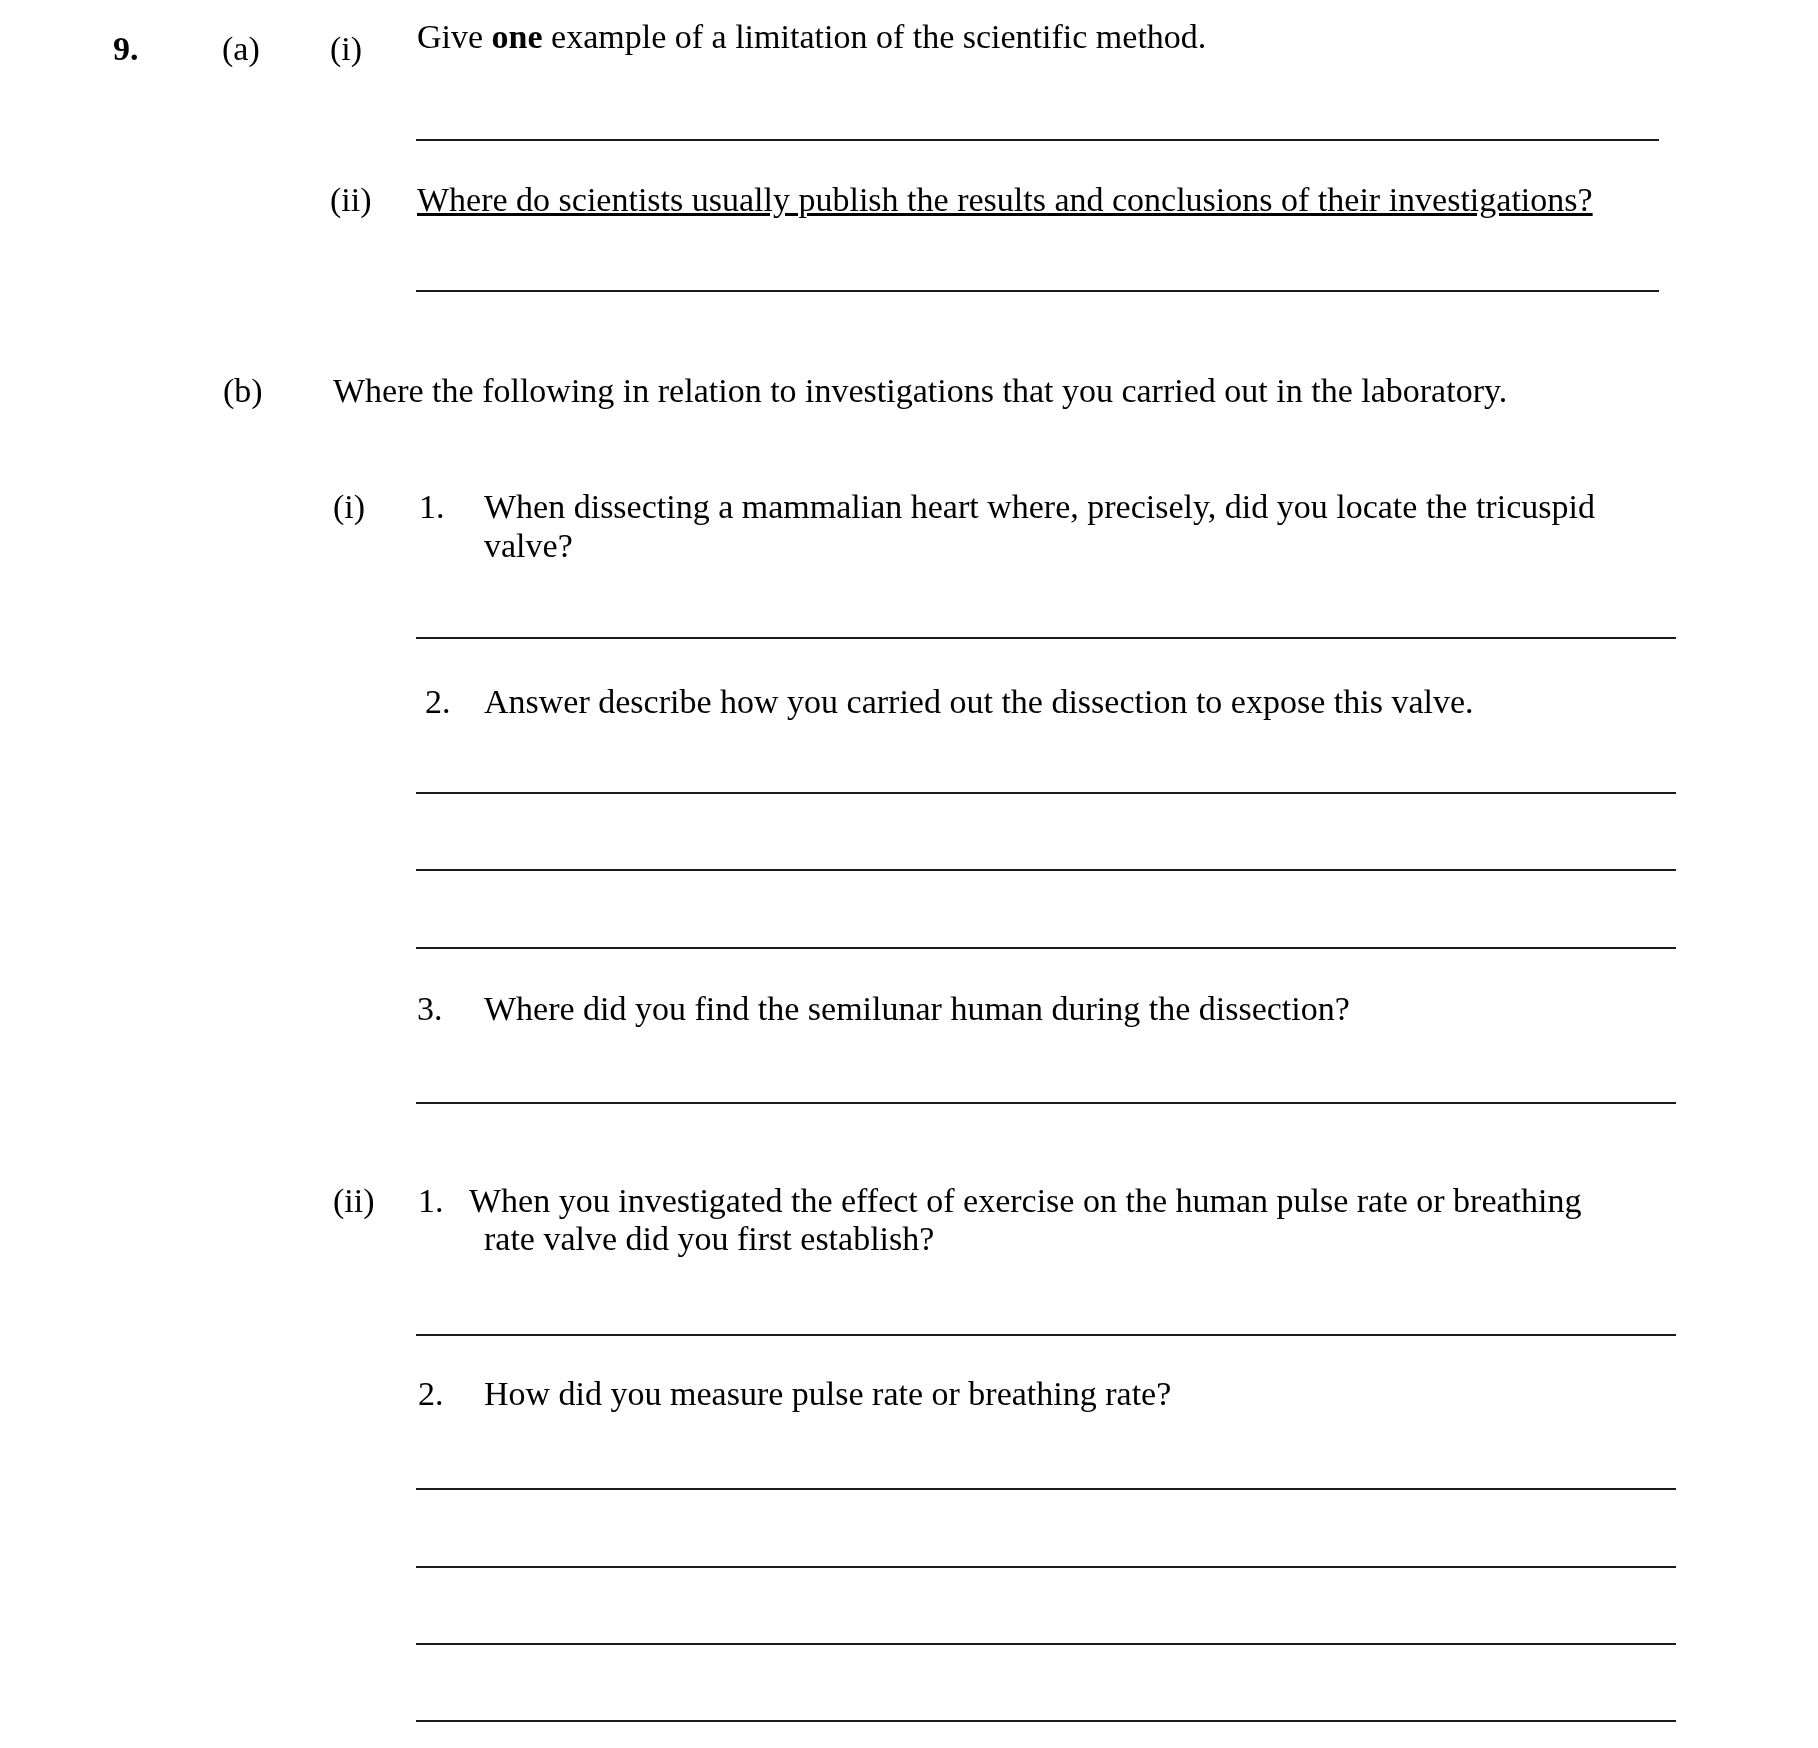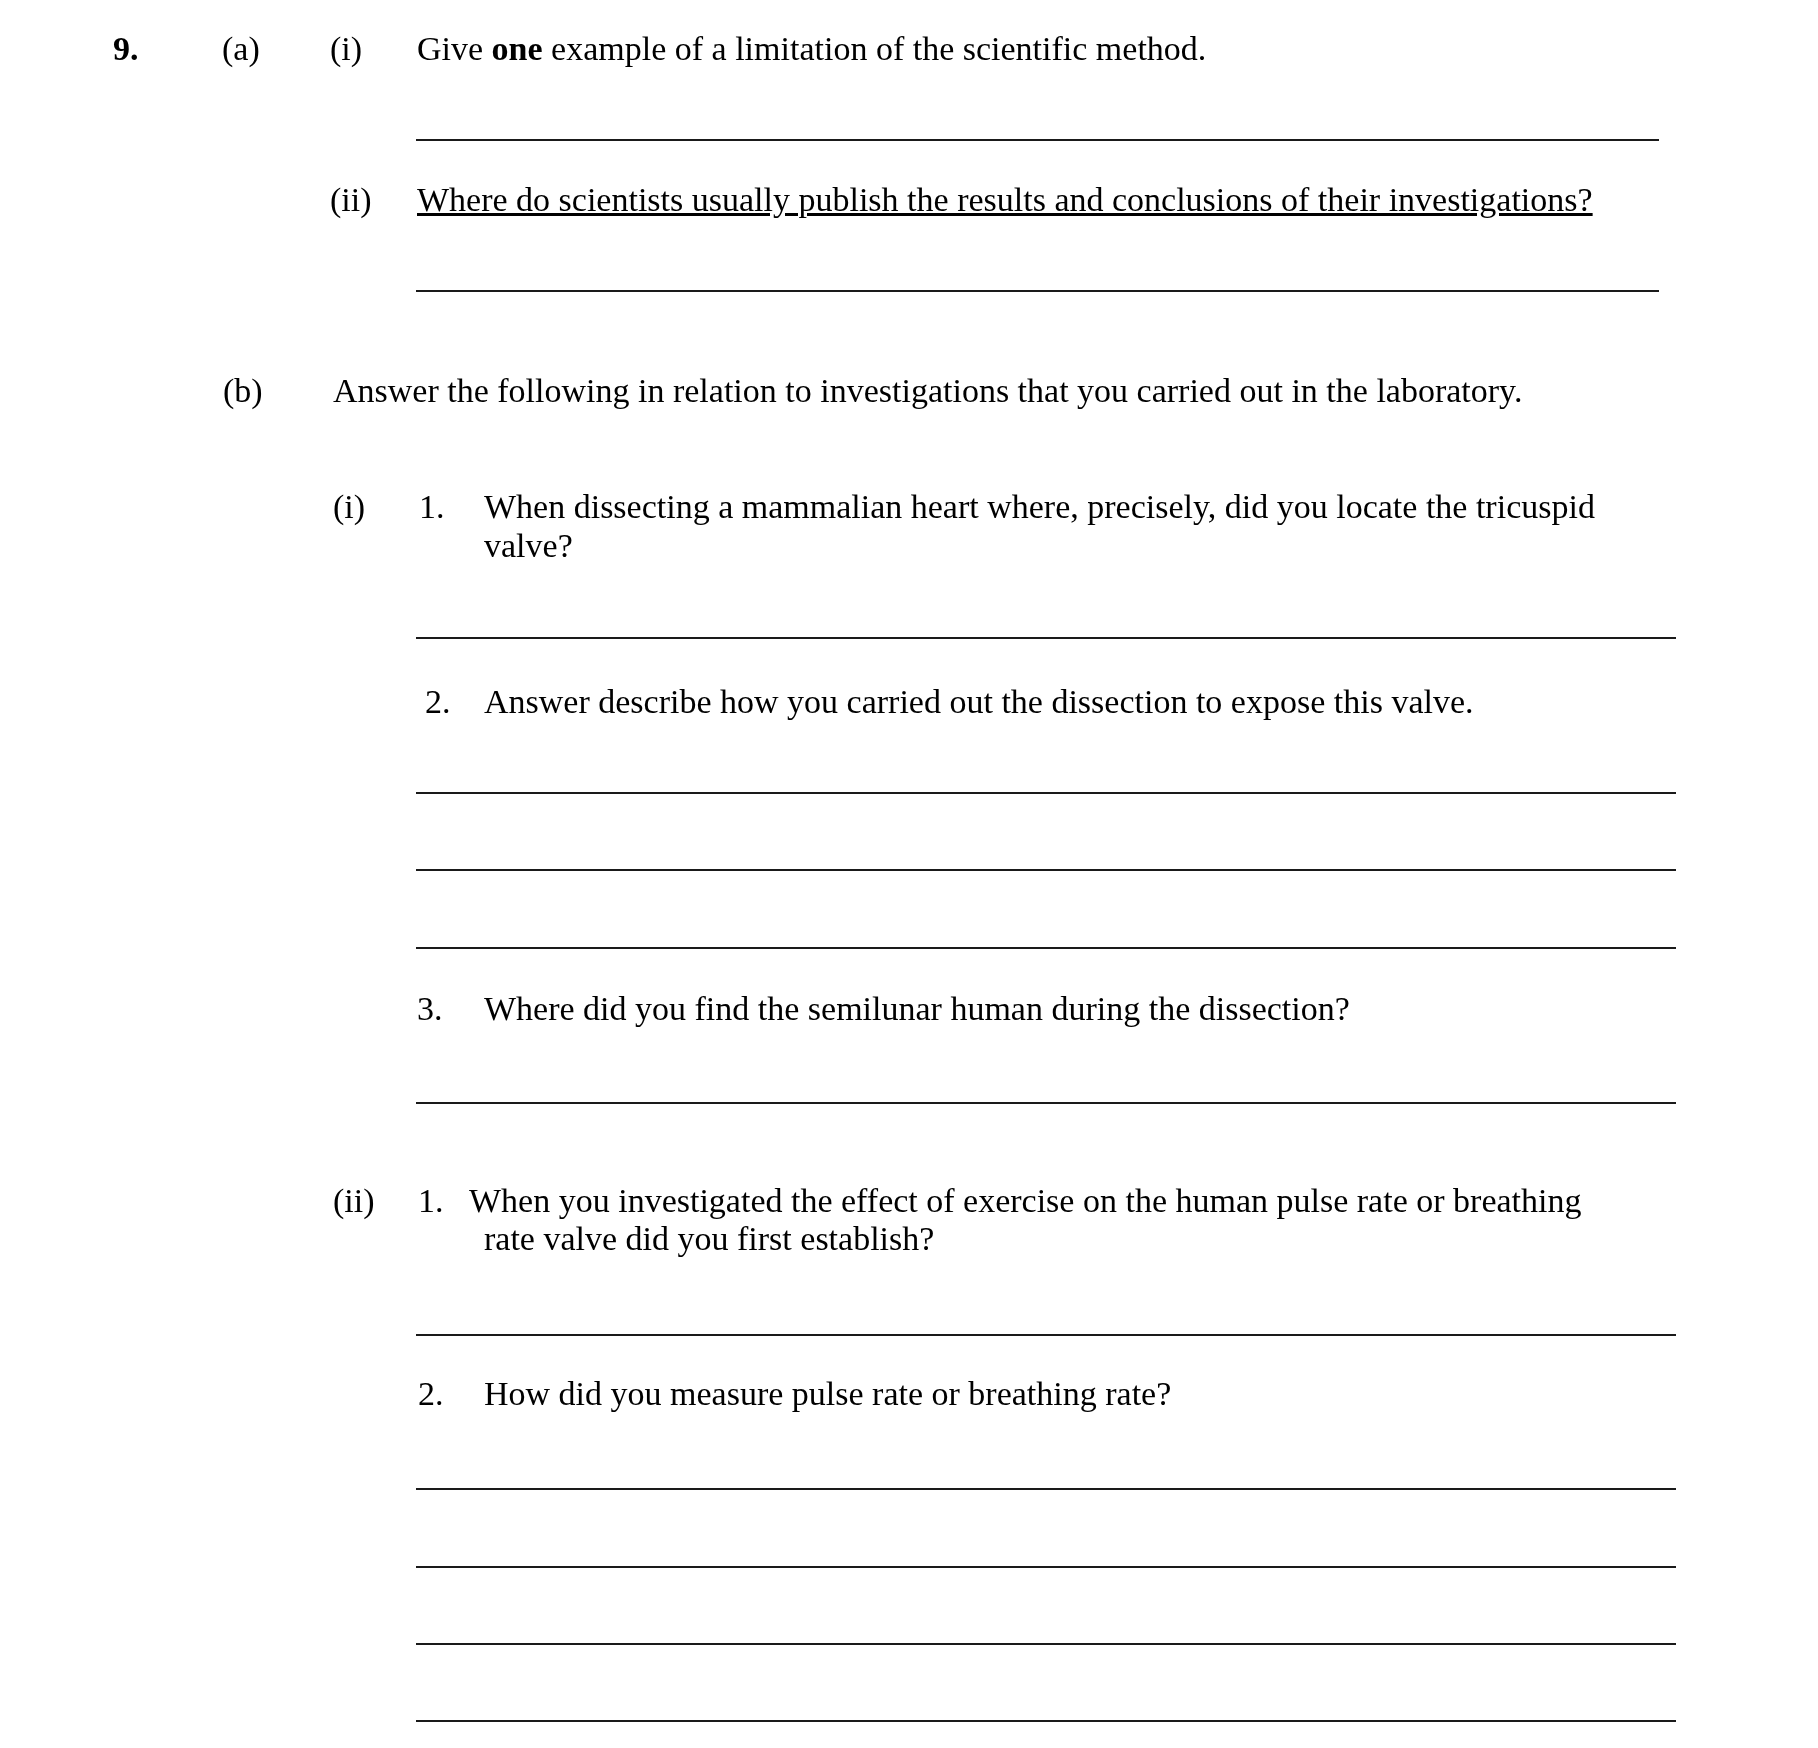--- a/index.html
+++ b/index.html
@@ -28,29 +28,29 @@
     height: 0;
     border-top: 2px solid #1a1a1a;
   }
 </style>
 </head>
 <body>
 
 <div class="t bold" style="left:113px; top:32px;">9.</div>
 <div class="t" style="left:222px; top:32px;">(a)</div>
 <div class="t" style="left:330px; top:32px;">(i)</div>
-<div class="t" style="left:417px; top:32px;"><span>Give </span><span class="bold">one</span><span> example of a limitation of the scientific method.</span></div>
+<div class="t" style="left:417px; top:20px;"><span>Give </span><span class="bold">one</span><span> example of a limitation of the scientific method.</span></div>
 <div class="rule" style="left:416px; width:1243px; top:139px;"></div>
 
 <div class="t" style="left:330px; top:183px;">(ii)</div>
 <div class="t" style="left:417px; top:183px;text-decoration:underline;">Where do scientists usually publish the results and conclusions of their investigations?</div>
 <div class="rule" style="left:416px; width:1243px; top:290px;"></div>
 
 <div class="t" style="left:223px; top:374px;">(b)</div>
-<div class="t" style="left:333px; top:374px;">Answer the following in relation to investigations that you carried out in the laboratory.</div>
+<div class="t" style="left:333px; top:374px;">Where the following in relation to investigations that you carried out in the laboratory.</div>
 
 <div class="t" style="left:333px; top:490px;">(i)</div>
 <div class="t" style="left:419px; top:490px;">1.</div>
 <div class="t" style="left:484px; top:490px;">When dissecting a mammalian heart where, precisely, did you locate the tricuspid</div>
 <div class="t" style="left:484px; top:529px;text-align:center;">valve?</div>
 <div class="rule" style="left:416px; width:1260px; top:637px;"></div>
 
 <div class="t" style="left:425px; top:685px;">2.</div>
 <div class="t" style="left:484px; top:685px;">Answer describe how you carried out the dissection to expose this valve.</div>
 <div class="rule" style="left:416px; width:1260px; top:792px;"></div>

